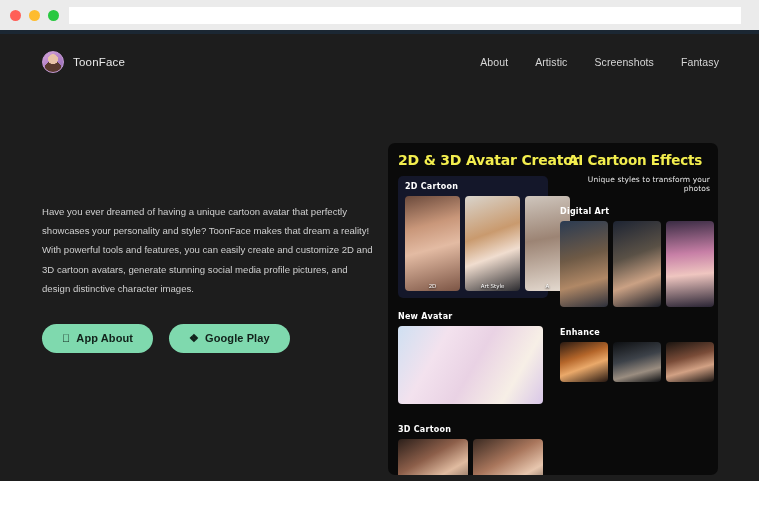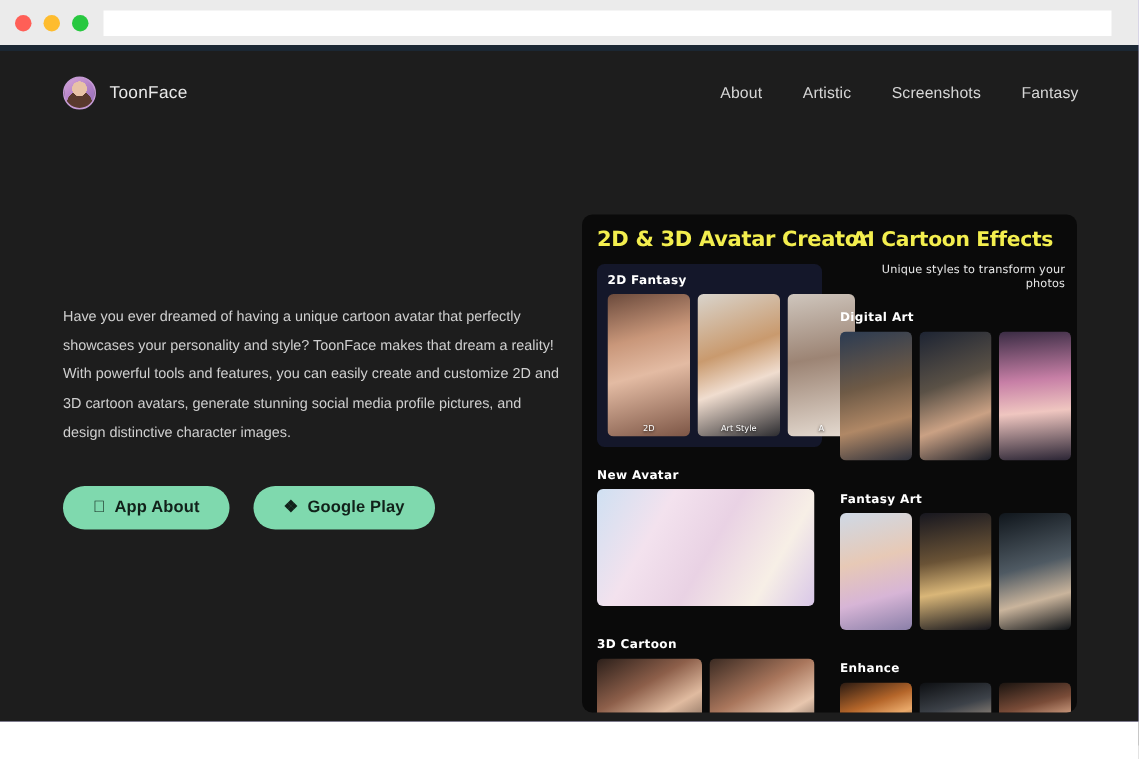--- a/index.html
+++ b/index.html
@@ -212,21 +212,21 @@
         </button>
       </div>
     </div>
 
     <div class="promo-panel">
 
       <div class="promo-col left">
         <div class="promo-heading">2D &amp; 3D Avatar Creator</div>
 
         <div class="section-card">
-          <div class="section-label">2D Fantasy</div>
+          <div class="section-label">2D Cartoon</div>
           <div class="thumb-row">
             <div class="thumb" style="width:55px;height:95px;">
               <div class="ph ph-a"></div>
               <span class="thumb-caption">2D</span>
             </div>
             <div class="thumb" style="width:55px;height:95px;">
               <div class="ph ph-b"></div>
               <span class="thumb-caption">Art Style</span>
             </div>
             <div class="thumb" style="width:45px;height:95px;">
@@ -270,34 +270,20 @@
               </div>
             <div class="thumb" style="width:48px;height:86px;">
                 <div class="ph ph-f"></div>
               </div>
             <div class="thumb" style="width:48px;height:86px;">
                 <div class="ph ph-g"></div>
               </div>
           </div>
         </div>
 
-        <div class="section-card plain">
-          <div class="section-label">Fantasy Art</div>
-          <div class="thumb-row">
-            <div class="thumb" style="width:48px;height:78px;">
-                <div class="ph ph-h"></div>
-              </div>
-            <div class="thumb" style="width:48px;height:78px;">
-                <div class="ph ph-i"></div>
-              </div>
-            <div class="thumb" style="width:48px;height:78px;">
-                <div class="ph ph-j"></div>
-              </div>
-          </div>
-        </div>
 
         <div class="section-card plain">
           <div class="section-label">Enhance</div>
           <div class="thumb-row">
             <div class="thumb" style="width:48px;height:40px;">
                 <div class="ph ph-k"></div>
               </div>
             <div class="thumb" style="width:48px;height:40px;">
                 <div class="ph ph-l"></div>
               </div>

